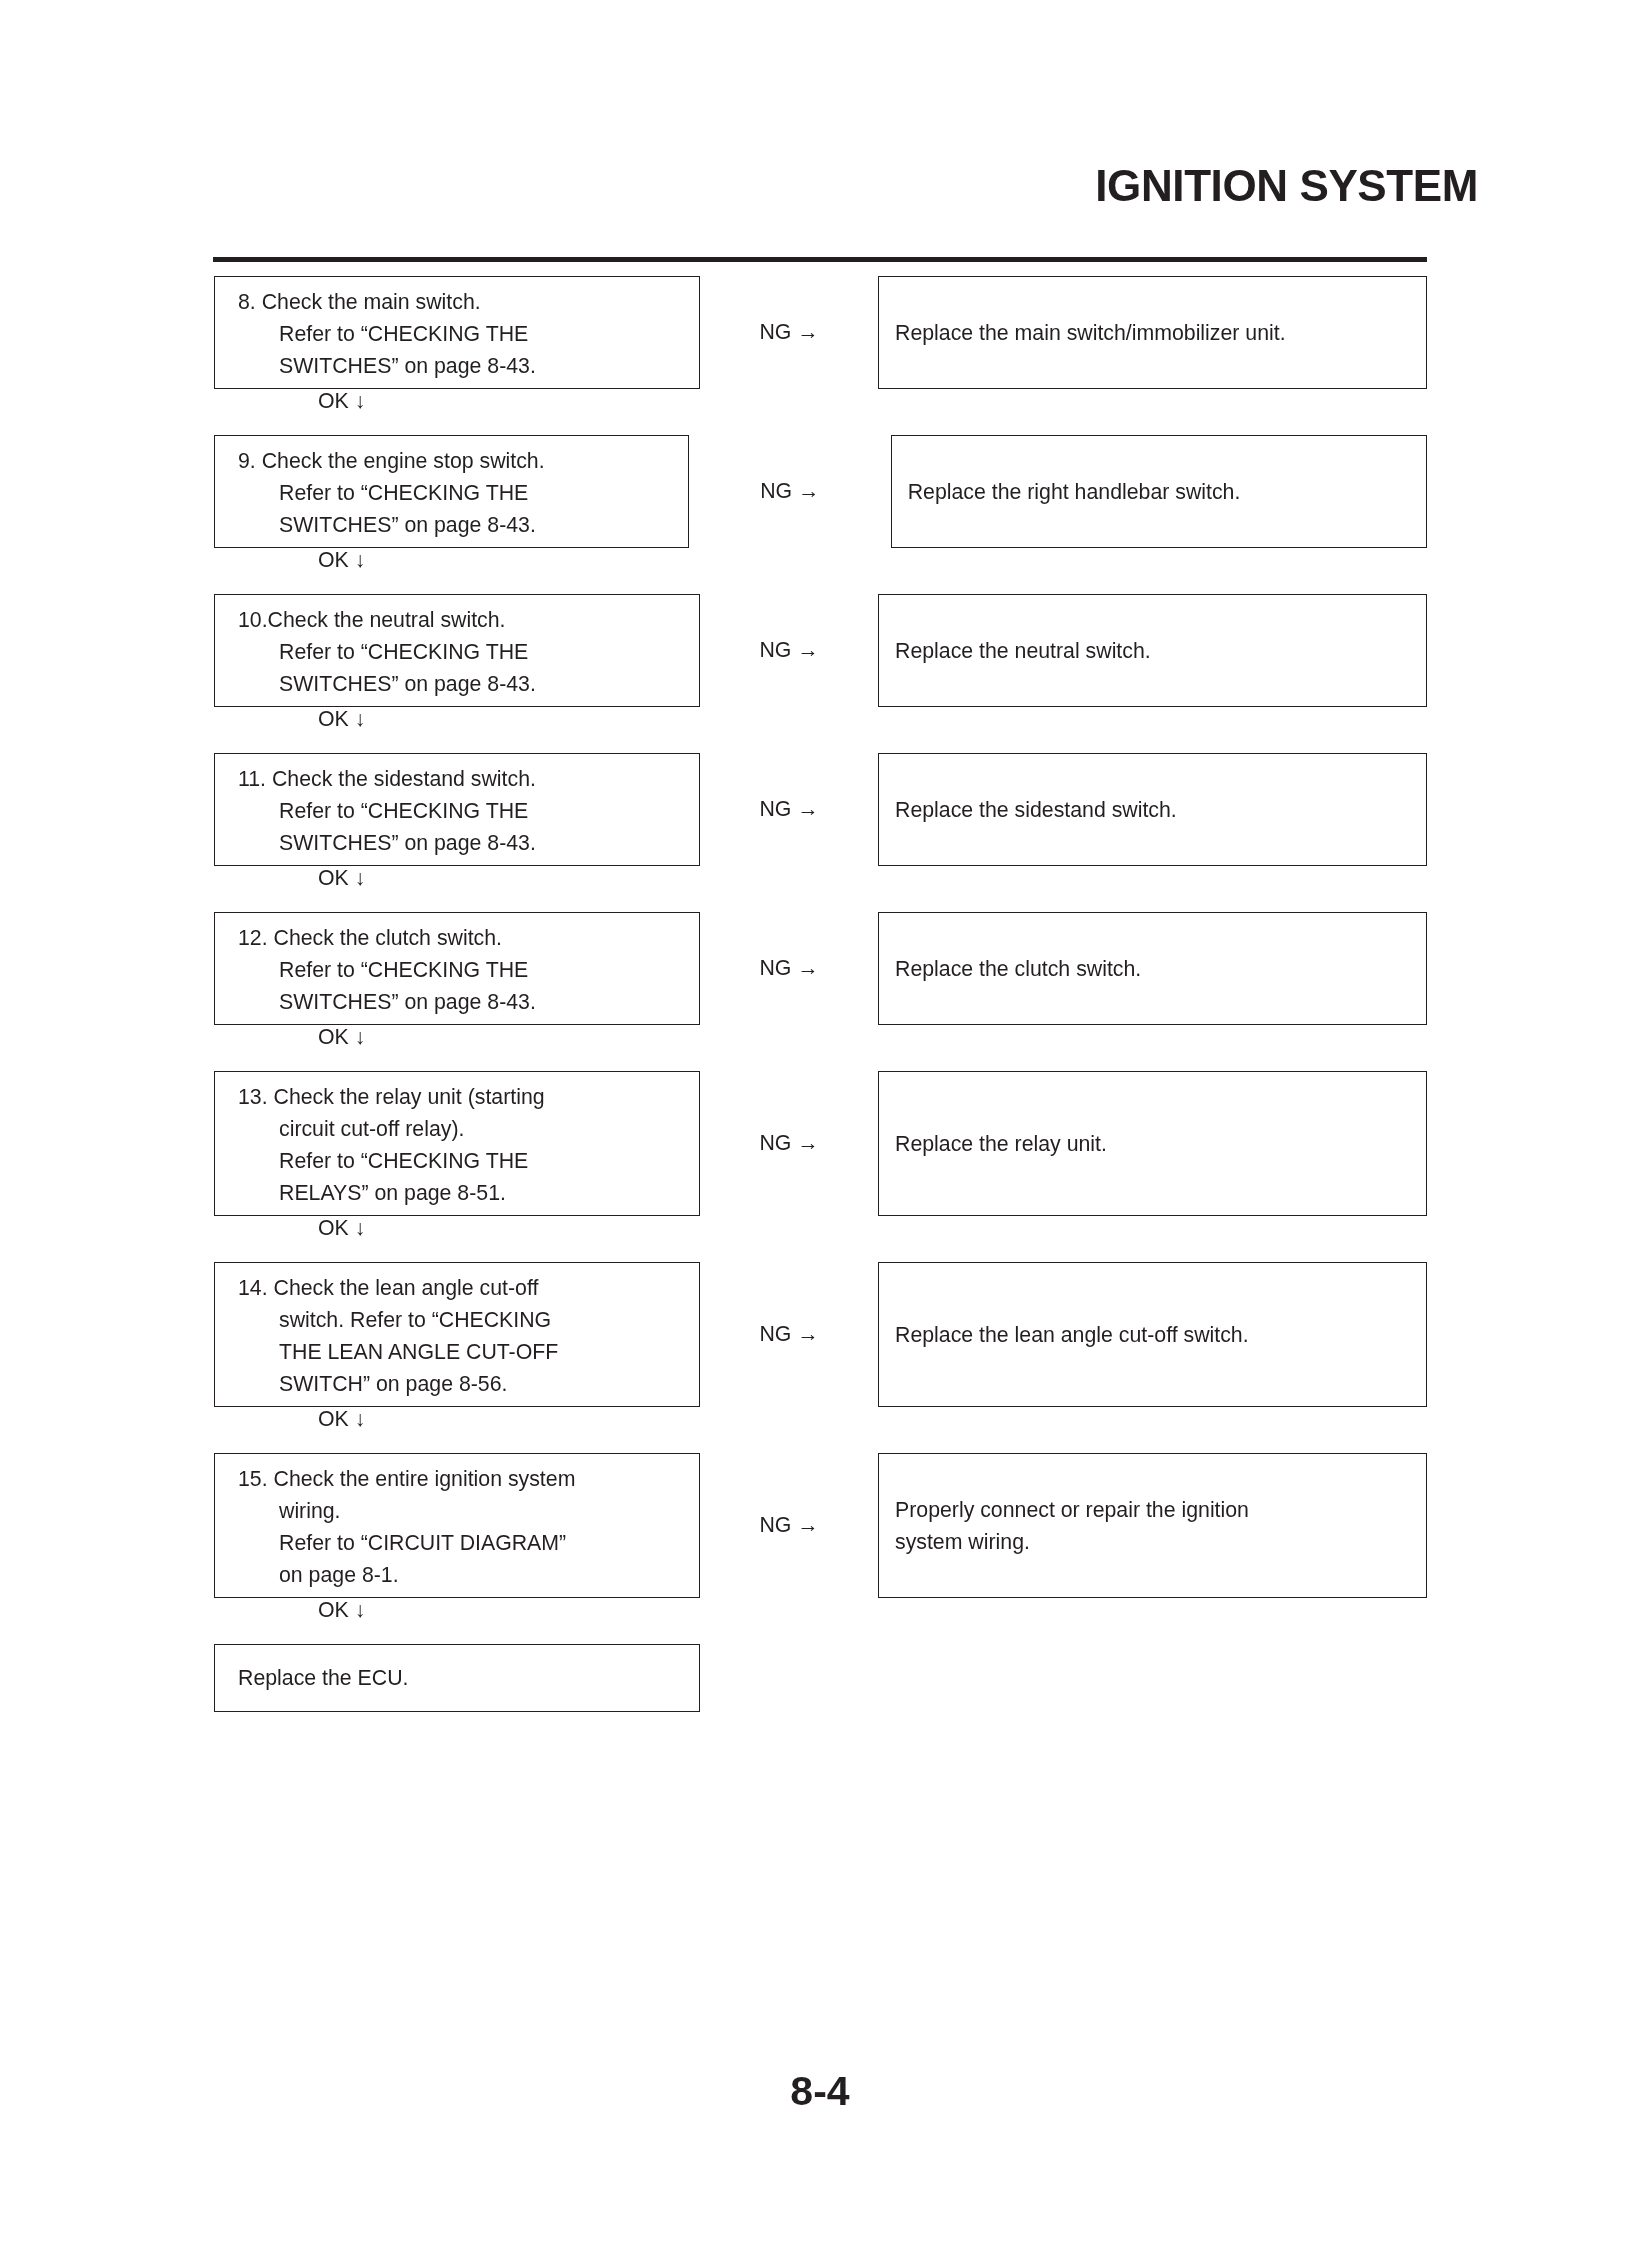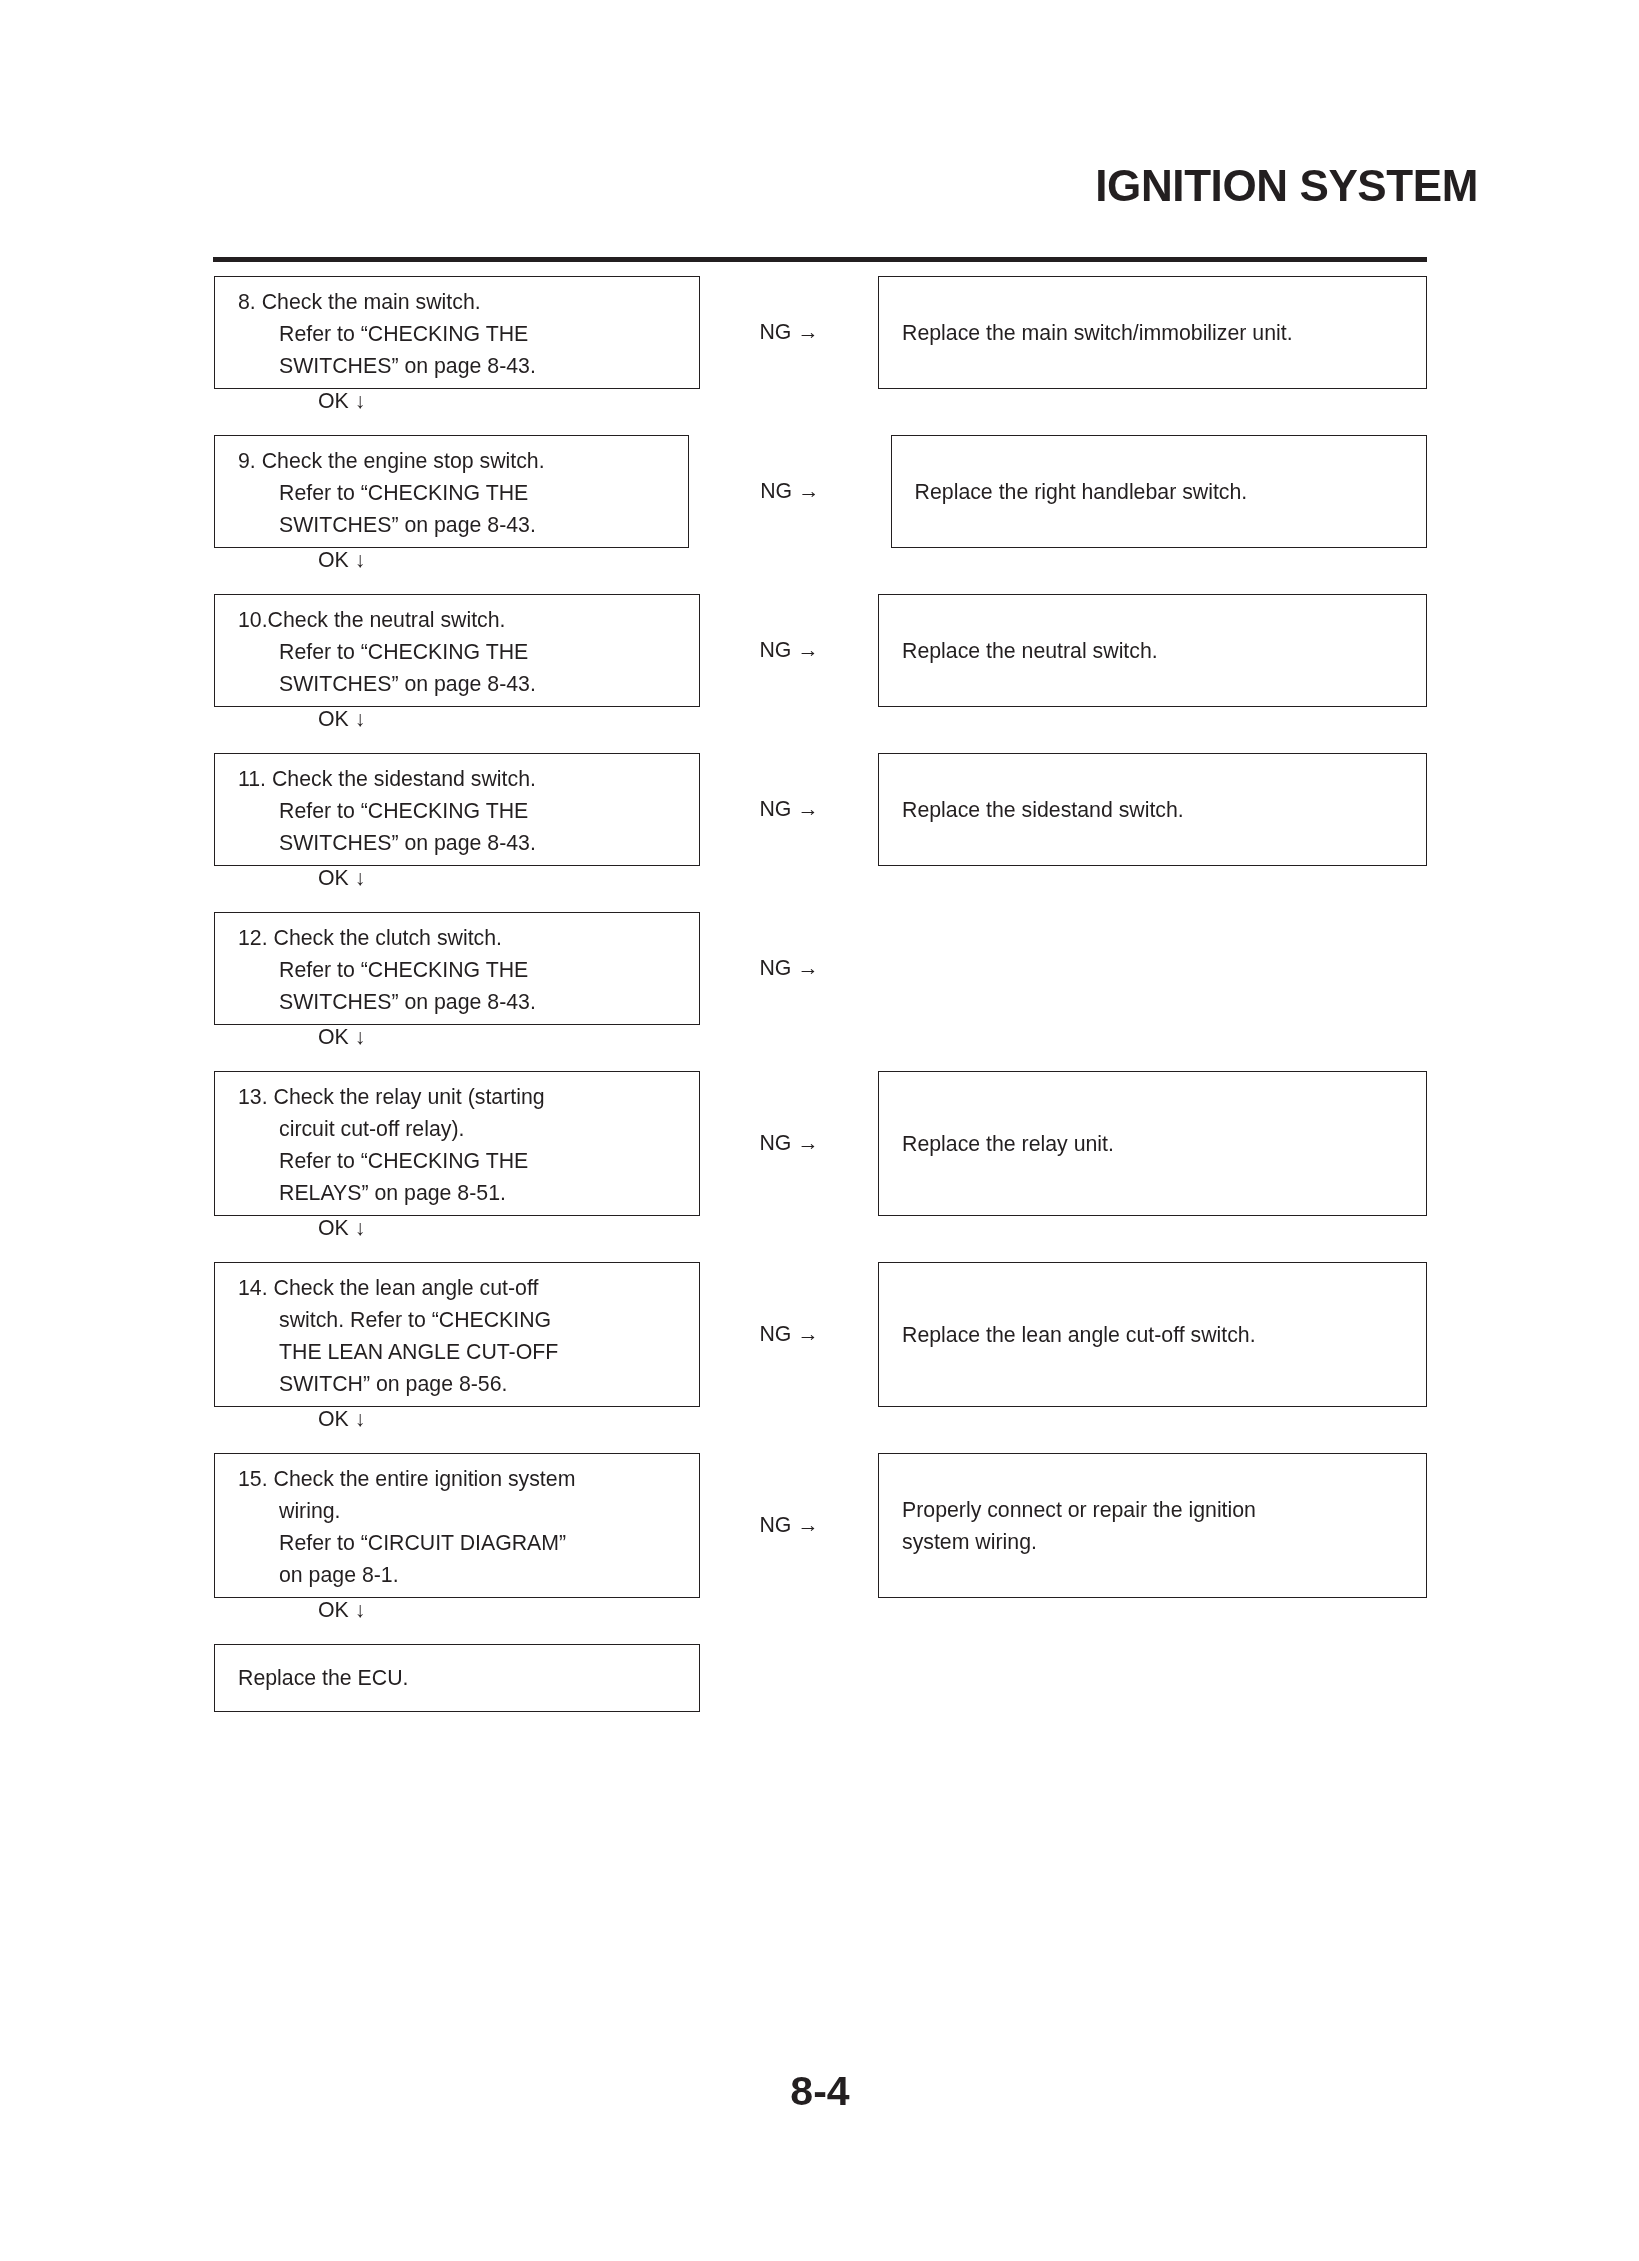--- a/index.html
+++ b/index.html
@@ -21,21 +21,21 @@
   .row{display:flex;align-items:stretch;}
   .box{
     border:1.7px solid #231f20;background:#ffffff;box-sizing:border-box;
     font-size:21.3px;line-height:32px;
   }
   .box.left{width:486px;padding:8.5px 6.8px 6.8px 23px;}
   .mid{width:178px;display:flex;align-items:center;justify-content:center;}
   .ng{font-size:21.3px;white-space:nowrap;}
   .box.right{
     width:549px;display:flex;flex-direction:column;justify-content:center;
-    padding-left:23px;padding-right:8.5px;
+    padding-left:16px;padding-right:8.5px;
   }
   .line{white-space:nowrap;}
   .line.cont{margin-left:41px;}
   .rline{white-space:nowrap;}
   .okrow{height:46px;display:flex;align-items:flex-start;}
   .ok{margin-left:104px;font-size:21.3px;white-space:nowrap;}
   .box.final{display:flex;flex-direction:column;justify-content:center;padding-top:0;padding-bottom:0;height:68px;}
   .final-row{height:68px;}
   .pagenum{
     position:absolute;top:2068px;left:0;width:1640px;text-align:center;
@@ -124,20 +124,23 @@
 
   <div class="row" style="height: 113px;">
     <div class="box left check-body">
           <div class="line">12. Check the clutch switch.</div>
           <div class="line cont">Refer to “CHECKING THE</div>
           <div class="line cont">SWITCHES” on page 8-43.</div>
         </div>
     <div class="mid">
       <span class="ng">NG →</span>
     </div>
+    <div class="box right result-body">
+          <div class="rline">Replace the clutch switch.</div>
+        </div>
   </div>
 
   <div class="okrow">
     <span class="ok">OK ↓</span>
   </div>
 
   <div class="row" style="height: 145px;">
     <div class="box left check-body">
           <div class="line">13. Check the relay unit (starting</div>
           <div class="line cont">circuit cut-off relay).</div>

